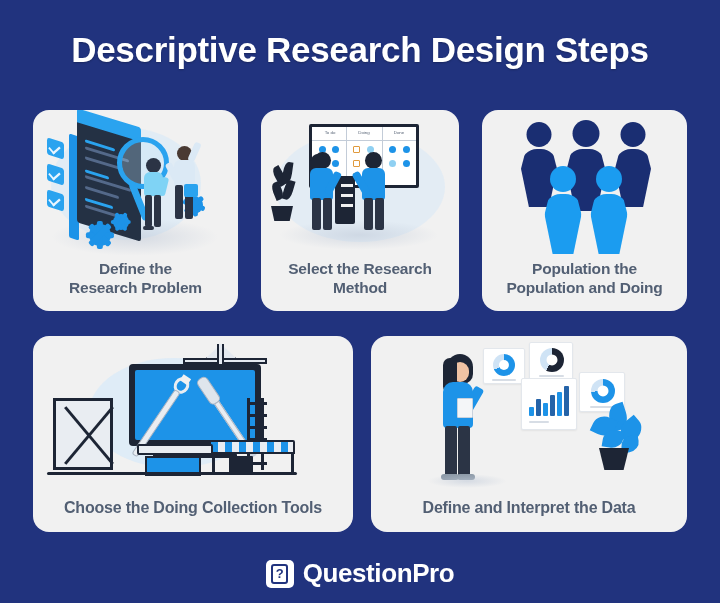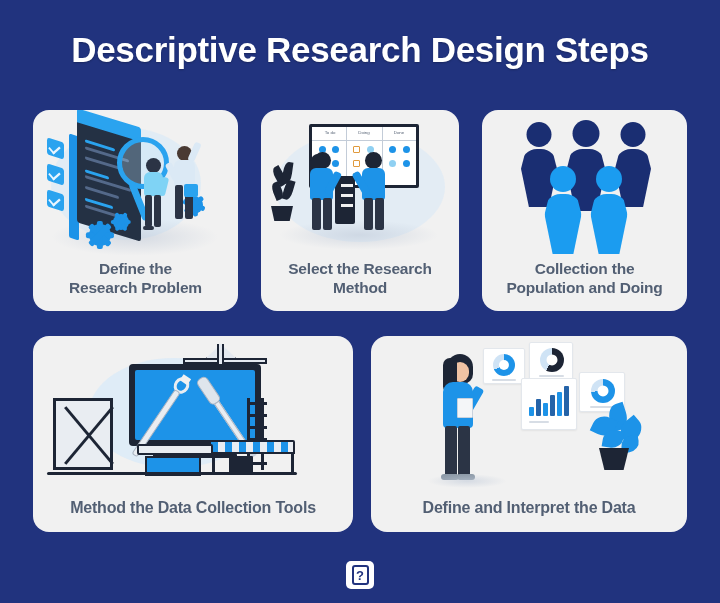--- a/index.html
+++ b/index.html
@@ -536,21 +536,21 @@
       <div class="fig" style="left:60px;top:56px;width:42px;height:84px;">
         <div class="h" style="width:26px;height:26px;background:#1b9cf0;"></div>
         <div class="b" style="top:28px;width:37px;height:60px;background:#1b9cf0;border-radius:16px 16px 6px 6px;clip-path:polygon(14% 0,86% 0,100% 34%,78% 100%,22% 100%,0 34%);"></div>
       </div>
       <div class="fig" style="left:106px;top:56px;width:42px;height:84px;">
         <div class="h" style="width:26px;height:26px;background:#1b9cf0;"></div>
         <div class="b" style="top:28px;width:37px;height:60px;background:#1b9cf0;border-radius:16px 16px 6px 6px;clip-path:polygon(14% 0,86% 0,100% 34%,78% 100%,22% 100%,0 34%);"></div>
       </div>
     </div>
     <div class="card-label">
-      <div>Collection the</div>
+      <div>Population the</div>
       <div>Population and Doing</div>
     </div>
   </div>
 
   <div class="card row2" id="card-4">
     <div class="card-art" id="art4">
       <div class="blob" style="left:56px;top:22px;width:170px;height:110px;opacity:.55;"></div>
 
       <div class="crane-top"></div>
       <div class="crane-jib"></div>
@@ -595,21 +595,21 @@
       <div class="awning-post" style="left:258px;"></div>
       <div style="position:absolute;left:196px;top:120px;width:24px;height:18px;background:#1d2535;border-radius:1px;"></div>
 
       <div class="desk"></div>
       <div style="position:absolute;left:134px;top:112px;width:6px;height:6px;background:#1d2535;border-radius:50%;"></div>
       <div style="position:absolute;left:104px;top:108px;width:76px;height:11px;background:#e9edf2;border:2px solid #1d2535;border-radius:2px;"></div>
 
       <div class="ground"></div>
     </div>
     <div class="card-label">
-      <div>Method the Data Collection Tools</div>
+      <div>Choose the Doing Collection Tools</div>
     </div>
   </div>
 
   <div class="card row2" id="card-5">
     <div class="card-art" id="art5">
 
       <div class="chart-card" style="left:112px;top:12px;width:42px;height:36px;">
         <div class="donut" style="left:9px;top:5px;width:22px;height:22px;background:conic-gradient(#1d93e8 0 68%, #cfe3f5 68% 100%);"></div>
         <div class="mini-line" style="left:8px;top:30px;width:24px;"></div>
       </div>
@@ -660,15 +660,16 @@
     </div>
     <div class="card-label">
       <div>Define and Interpret the Data</div>
     </div>
   </div>
 
   <div id="footer">
     <div id="logo-mark">
       <div id="logo-inner">?</div>
     </div>
+    <div id="logo-text">QuestionPro</div>
   </div>
 
 </div>
 
 </body></html>

